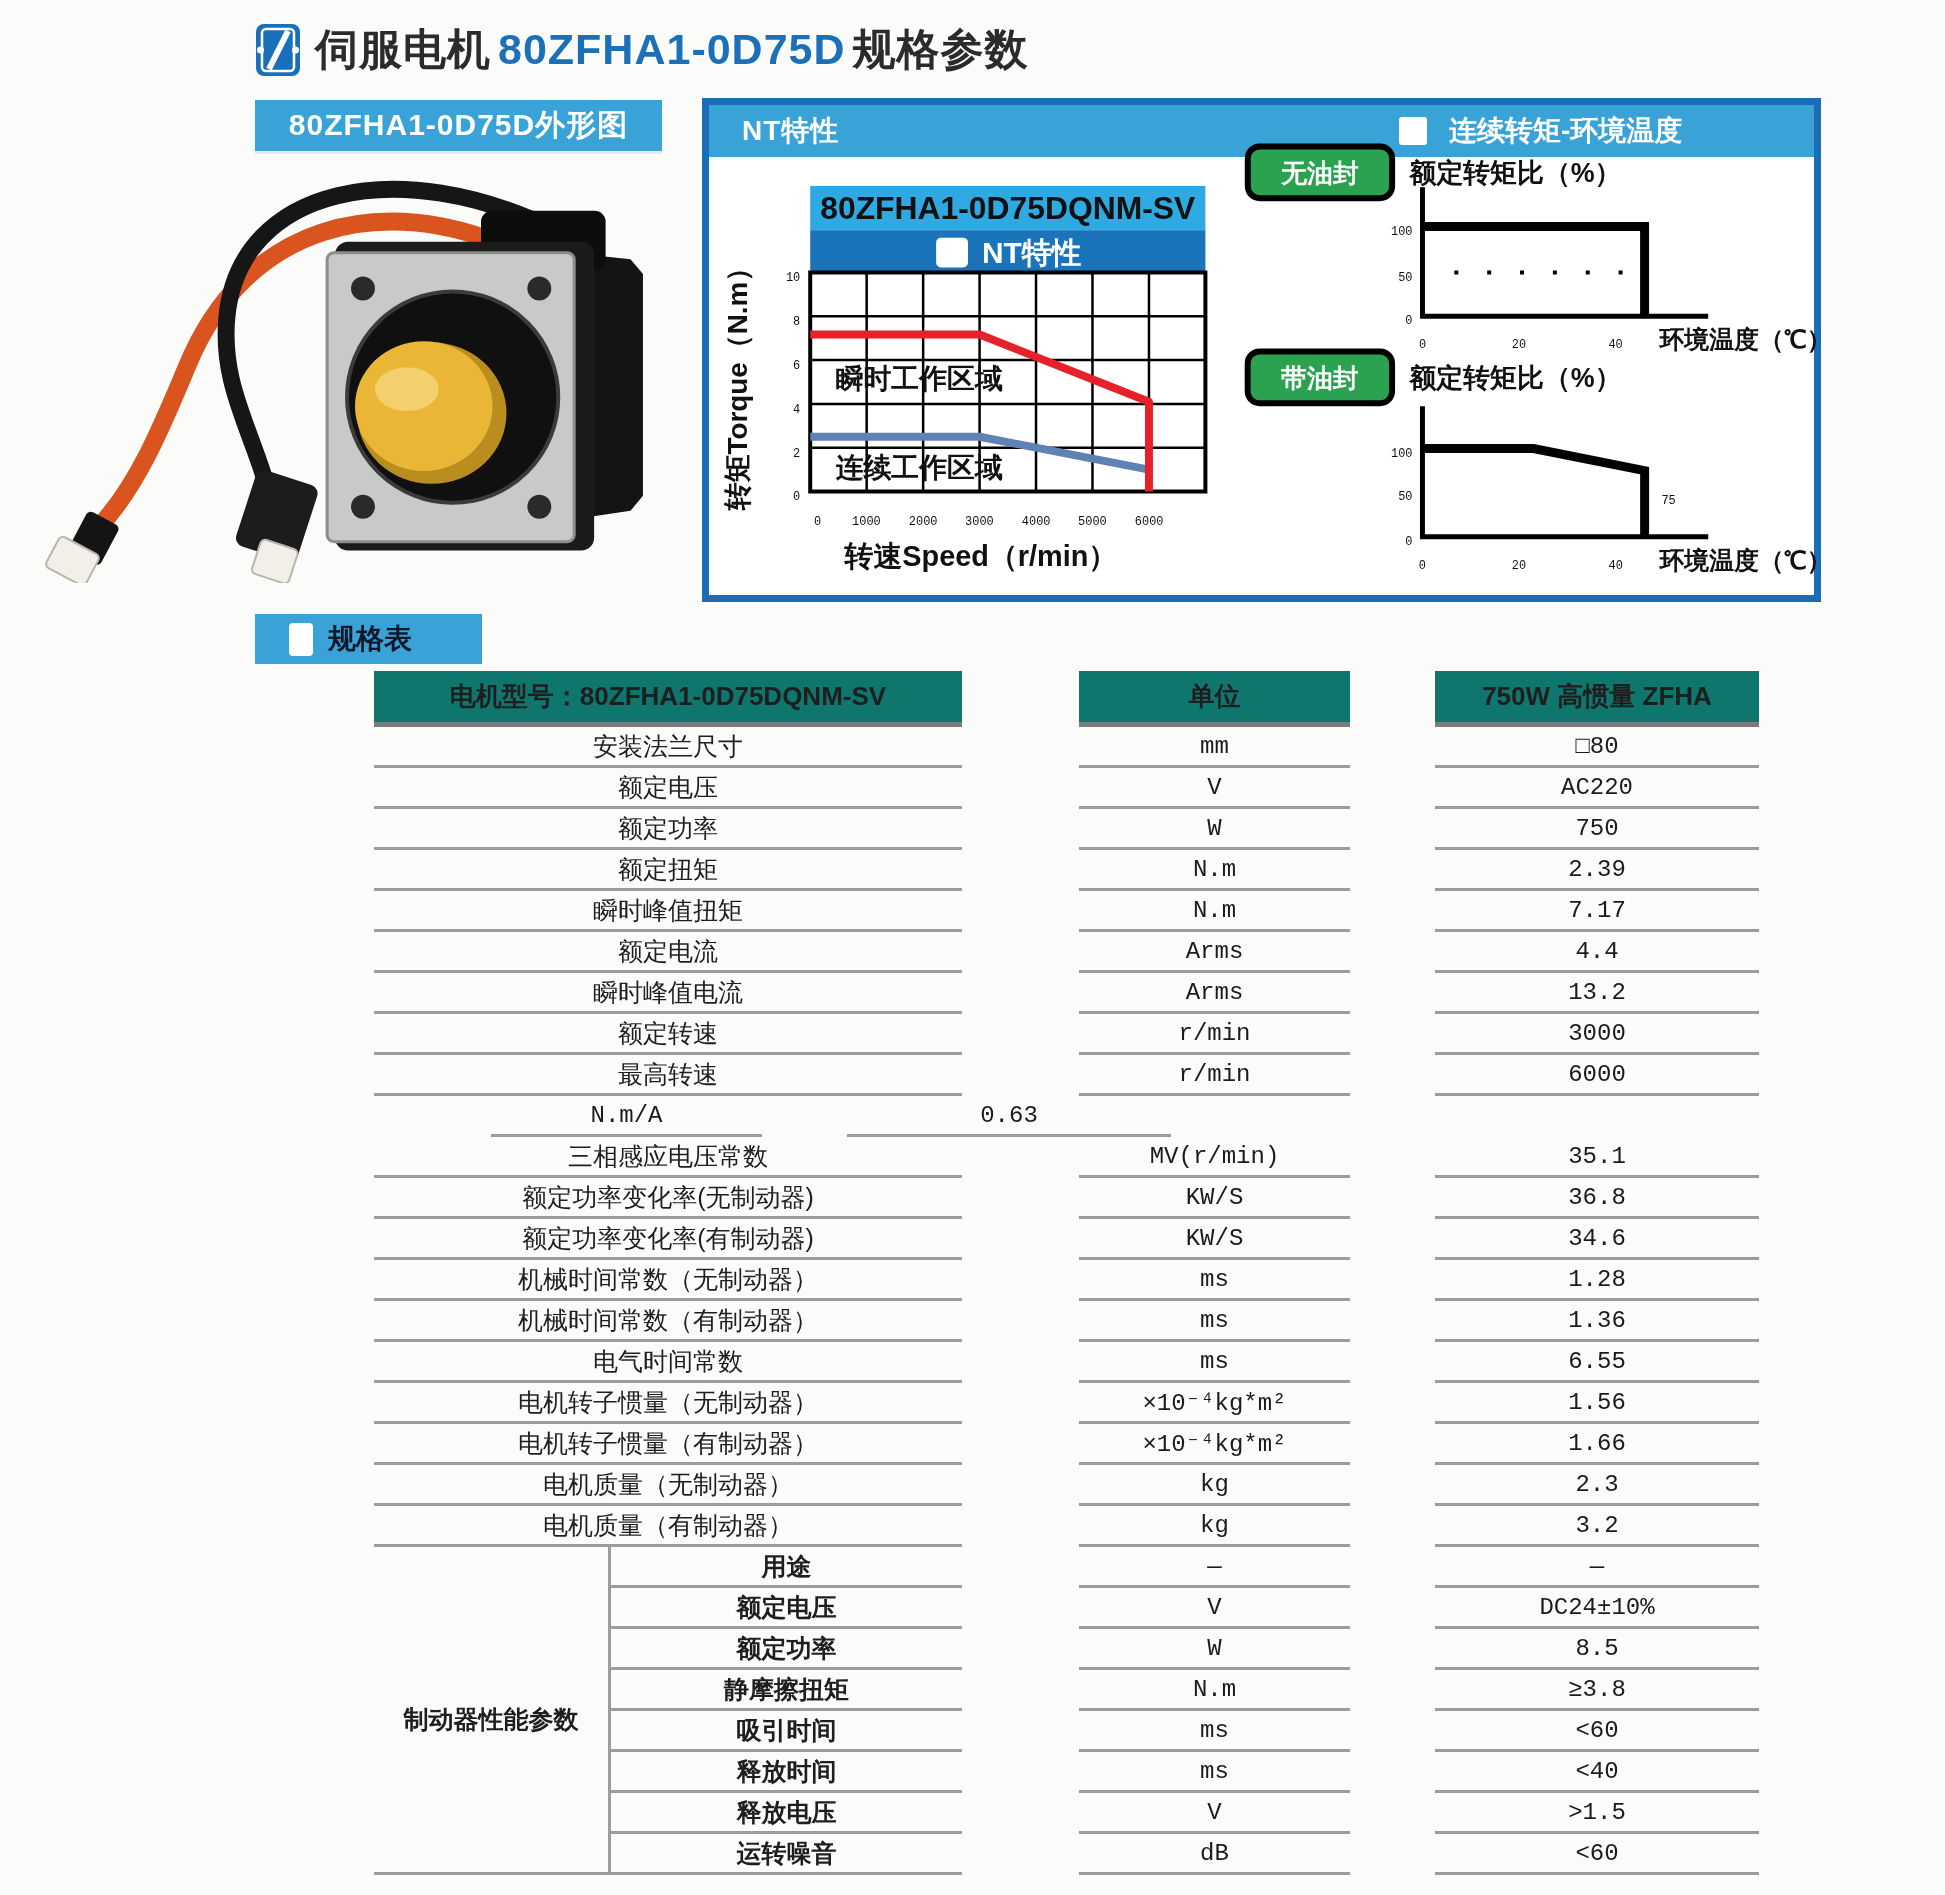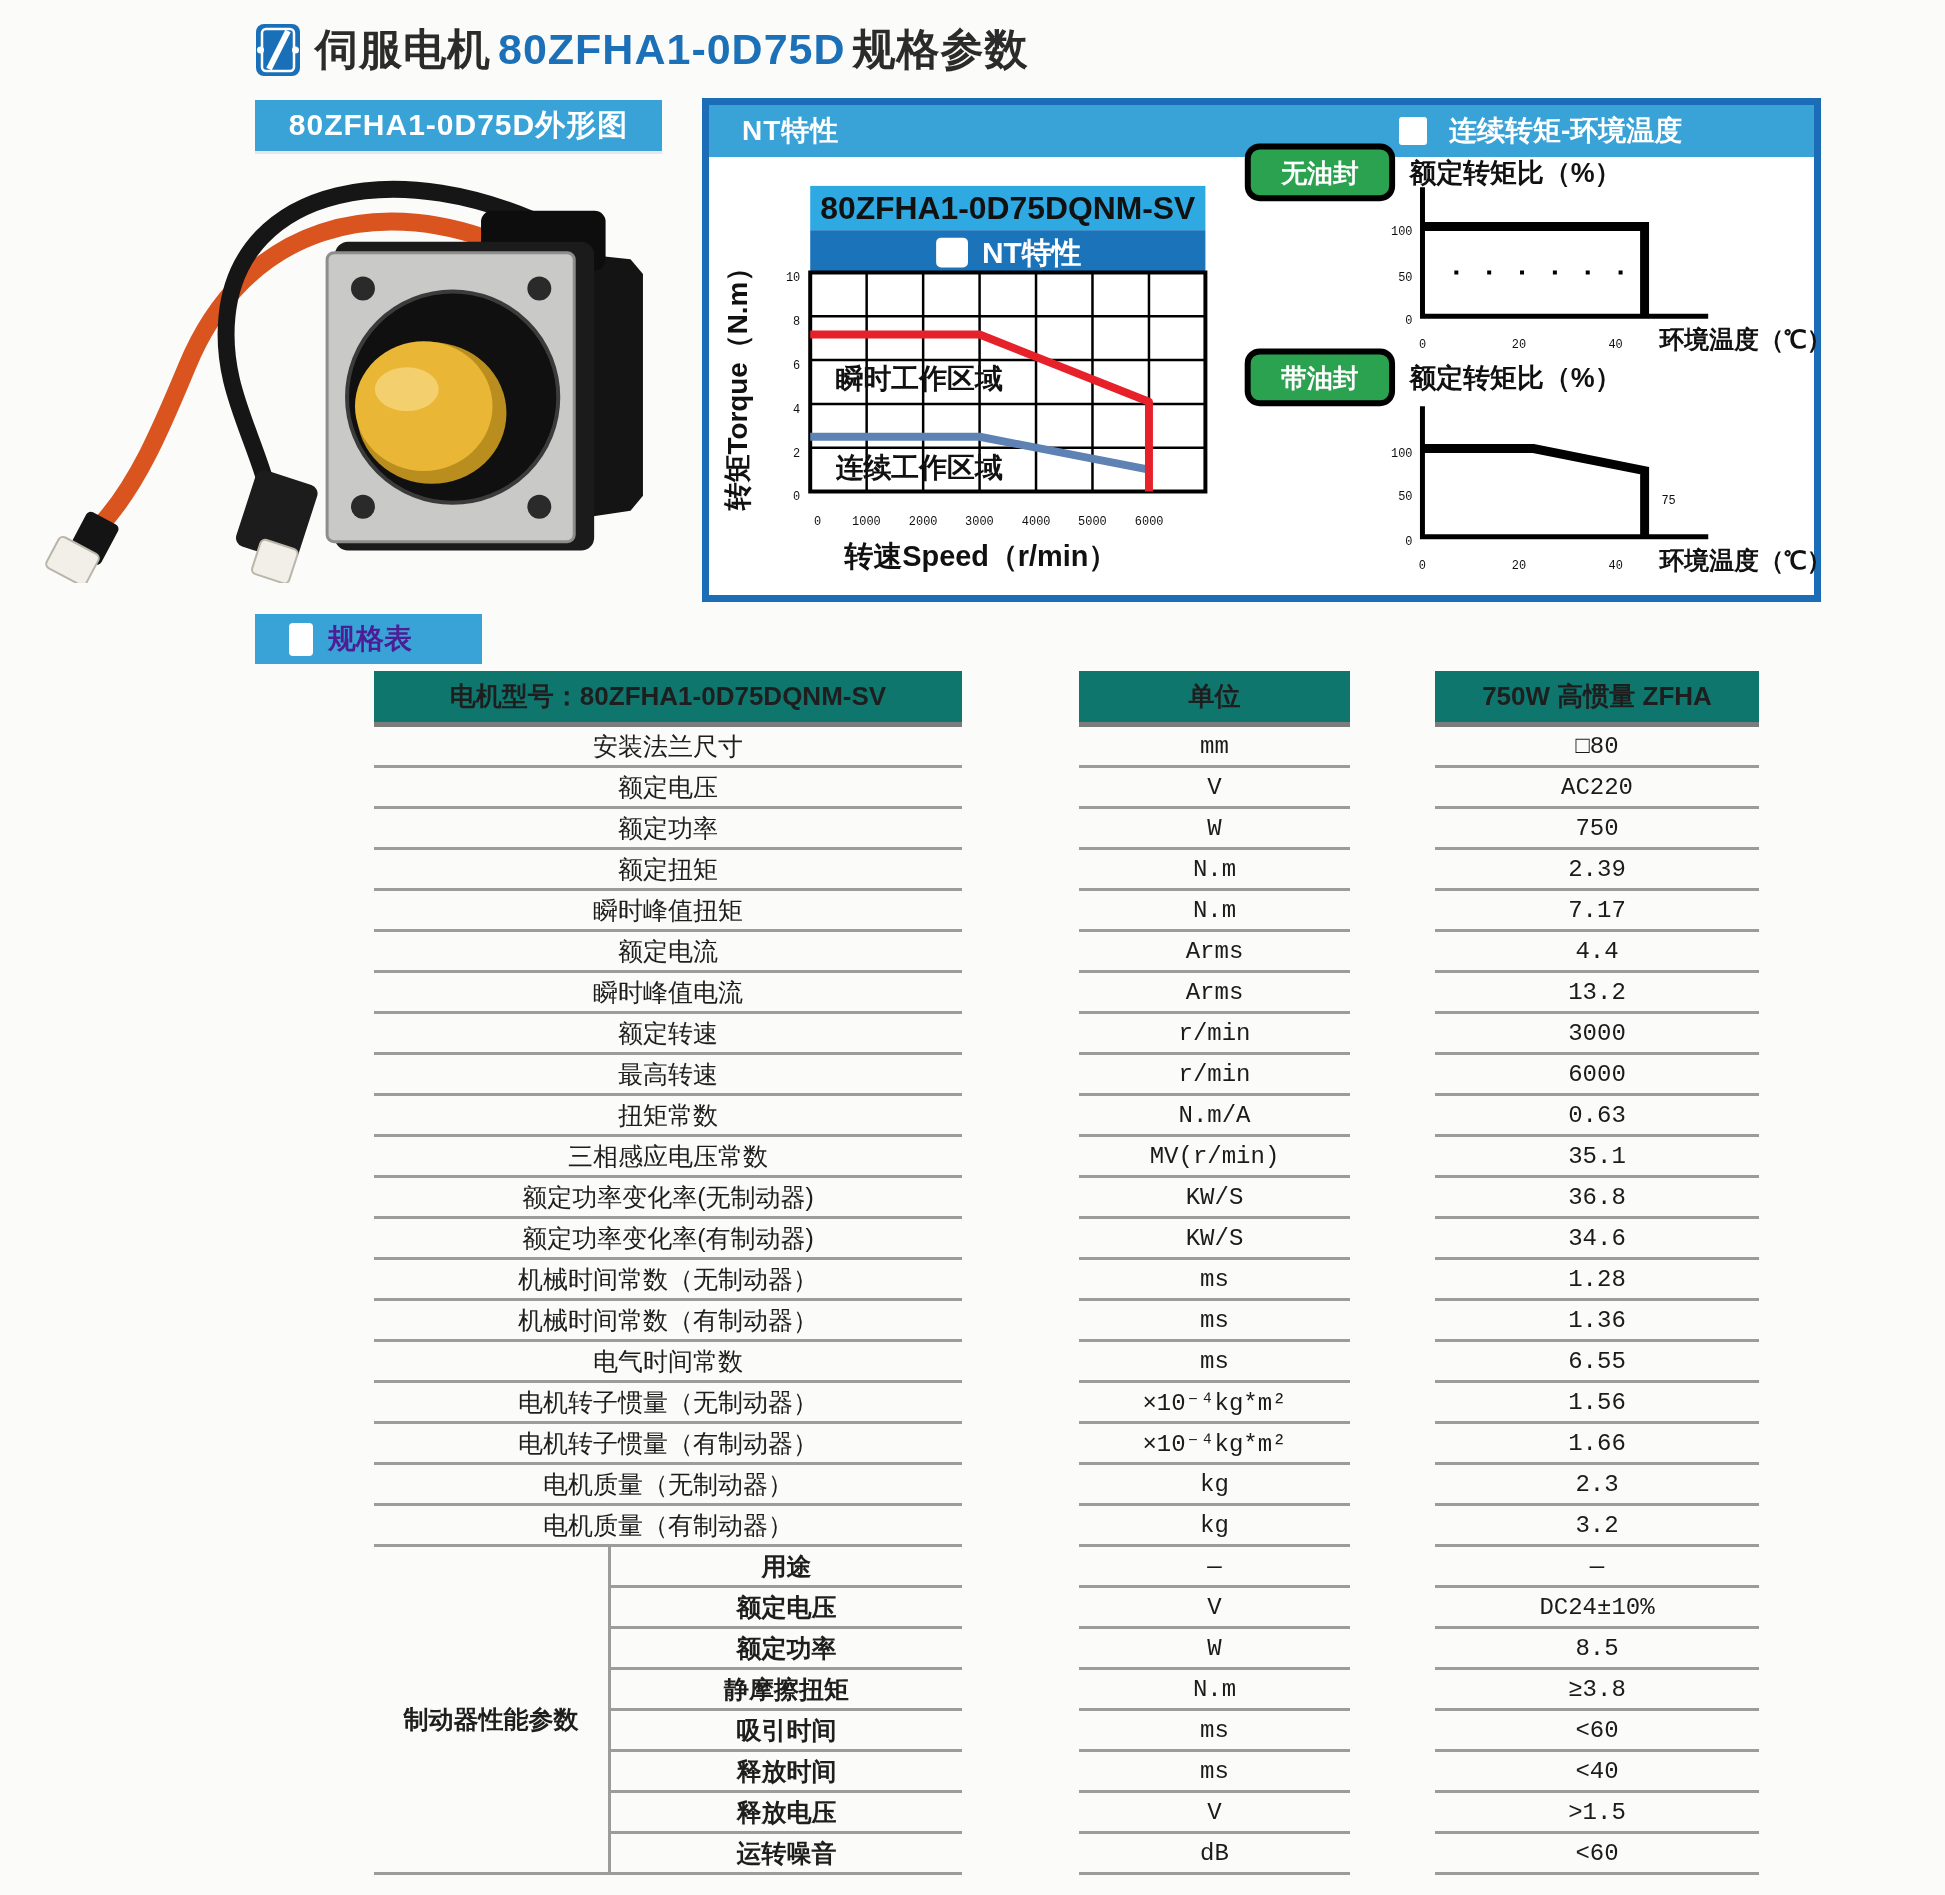--- a/index.html
+++ b/index.html
@@ -17,21 +17,21 @@
   .main-title .model{color:#1c70b8;padding:0 7px;}
   
   .photo-label{
     left:255px;top:100px;width:407px;height:51px;background:#39a2d7;
     display:flex;align-items:center;justify-content:center;
     color:#fff;font-size:30px;font-weight:700;letter-spacing:1px;
     box-shadow:0 3px 0 rgba(0,0,0,0.08);
   }
   .spec-label{
     left:255px;top:614px;width:227px;height:50px;background:#39a2d7;
-    display:flex;align-items:center;color:#4c1d95;font-size:28px;font-weight:700;
+    display:flex;align-items:center;color:#0f172a;font-size:28px;font-weight:700;
   }
   .spec-label .white-sq{width:24px;height:33px;background:#fff;border-radius:4px;margin:0 15px 0 34px;}
   
   .nt-panel{
     left:702px;top:98px;width:1119px;height:504px;background:#fff;
     border:7px solid #1a6db6;box-sizing:border-box;
   }
   .panel-bar{
     position:absolute;left:0;top:0;width:100%;height:52px;background:#39a2d7;
     display:flex;align-items:center;color:#fff;font-weight:700;font-size:28px;
@@ -252,21 +252,20 @@
         <div class="cell c1">额定转速</div>
         <div class="cell c2 mono">r/min</div>
         <div class="cell c3 mono">3000</div>
       </div>
       <div class="trow">
         <div class="cell c1">最高转速</div>
         <div class="cell c2 mono">r/min</div>
         <div class="cell c3 mono">6000</div>
       </div>
       <div class="trow">
-        <div class="cell c1">扭矩常数</div>
         <div class="cell c2 mono">N.m/A</div>
         <div class="cell c3 mono">0.63</div>
       </div>
       <div class="trow">
         <div class="cell c1">三相感应电压常数</div>
         <div class="cell c2 mono">MV(r/min)</div>
         <div class="cell c3 mono">35.1</div>
       </div>
       <div class="trow">
         <div class="cell c1">额定功率变化率(无制动器)</div>

